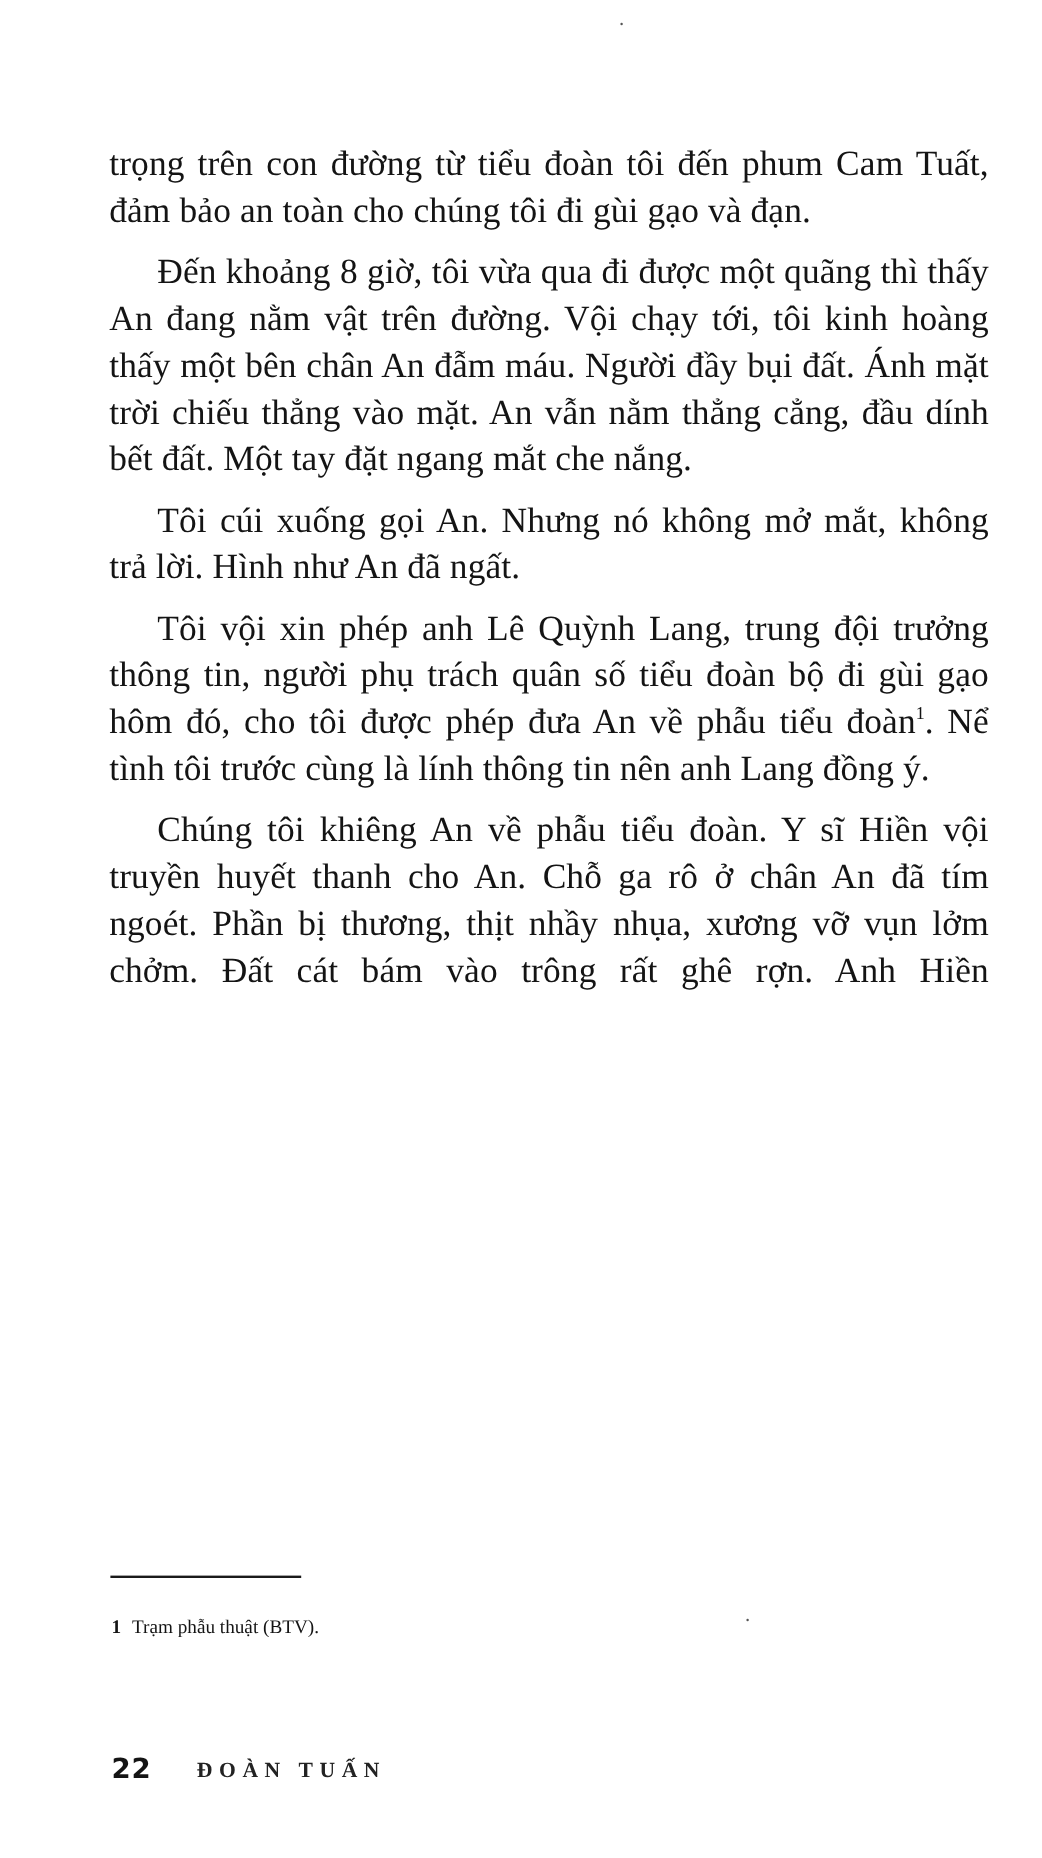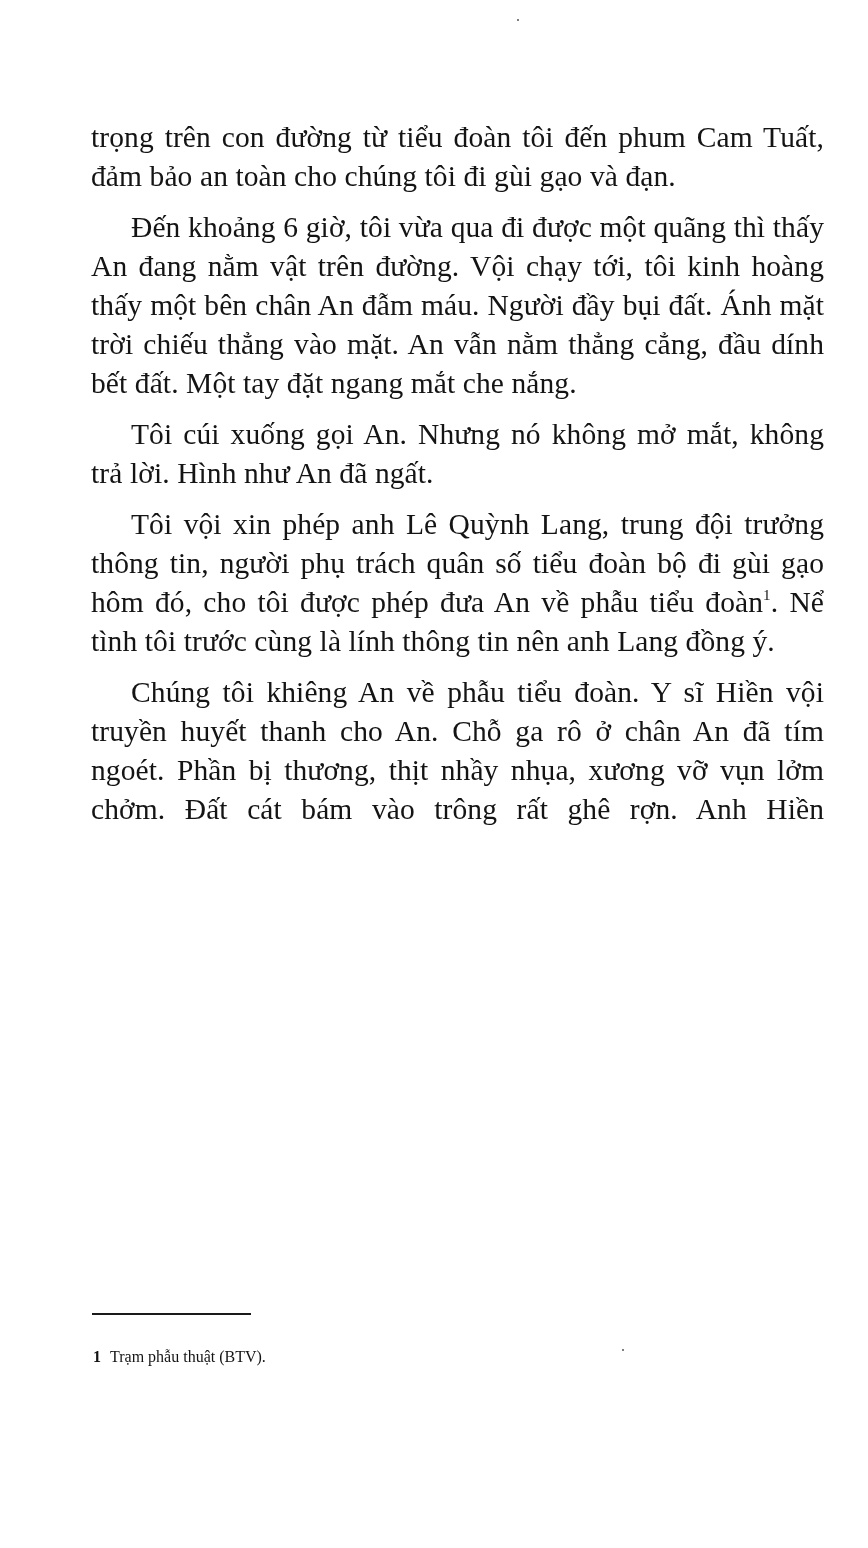--- a/index.html
+++ b/index.html
@@ -104,29 +104,33 @@
 
 <div class="page">
 
   <span class="speck" style="left:517px; top:19px;"></span>
   <span class="speck" style="left:622px; top:1349px;"></span>
 
   <div class="body-text">
     <p class="para first-cont">trọng trên con đường từ tiểu đoàn tôi đến phum Cam Tuất, đảm bảo an toàn cho chúng tôi đi gùi gạo và đạn.</p>
 
 
-    <p class="para indent">Đến khoảng 6 giờ, tôi vừa qua đi được một quãng thì thấy An đang nằm vật trên đường. Vội chạy tới, tôi kinh hoàng thấy một bên chân An đẫm máu. Người đầy bụi đất. Ánh mặt trời chiếu thẳng vào mặt. An vẫn nằm thẳng cẳng, đầu dính bết đất. Một tay đặt ngang mắt che nắng.</p>
+    <p class="para indent">Đến khoảng 8 giờ, tôi vừa qua đi được một quãng thì thấy An đang nằm vật trên đường. Vội chạy tới, tôi kinh hoàng thấy một bên chân An đẫm máu. Người đầy bụi đất. Ánh mặt trời chiếu thẳng vào mặt. An vẫn nằm thẳng cẳng, đầu dính bết đất. Một tay đặt ngang mắt che nắng.</p>
 
     <p class="para indent">Tôi cúi xuống gọi An. Nhưng nó không mở mắt, không trả lời. Hình như An đã ngất.</p>
 
     <p class="para indent"><span>Tôi vội xin phép anh Lê Quỳnh Lang, trung đội trưởng thông tin, người phụ trách quân số tiểu đoàn bộ đi gùi gạo hôm đó, cho tôi được phép đưa An về phẫu tiểu đoàn</span><sup class="fnref">1</sup><span>. Nể tình tôi trước cùng là lính thông tin nên anh Lang đồng ý.</span></p>
 
     <p class="para indent last">Chúng tôi khiêng An về phẫu tiểu đoàn. Y sĩ Hiền vội truyền huyết thanh cho An. Chỗ ga rô ở chân An đã tím ngoét. Phần bị thương, thịt nhầy nhụa, xương vỡ vụn lởm chởm. Đất cát bám vào trông rất ghê rợn. Anh Hiền</p>
   </div>
 
   <div class="footnote-rule"></div>
 
   <div class="footnote">
     <span class="fn-num">1</span><span>Trạm phẫu thuật (BTV).</span>
   </div>
 
+  <div class="running-foot">
+    <span class="page-number">22</span>
+    <span class="author-name">ĐOÀN TUẤN</span>
+  </div>
 
 </div>
 
 </body></html>

